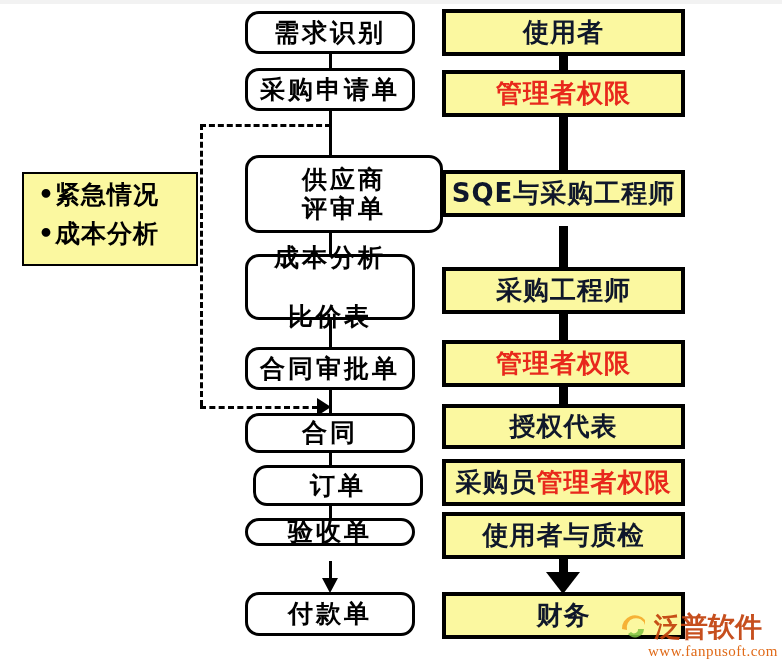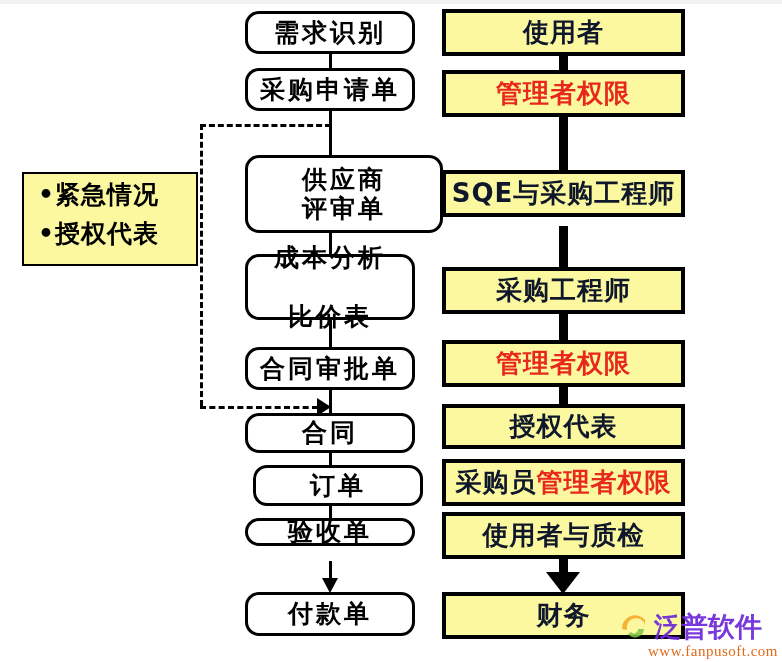--- a/index.html
+++ b/index.html
@@ -143,21 +143,21 @@
   }
   .wm-row { display: flex; align-items: center; }
   .wm-mark {
     width: 34px; height: 34px;
     margin-right: 2px;
     position: relative;
   }
   .wm-text {
     font-size: 27px;
     font-weight: bold;
-    color: #6d28d9;
+    color: #c2410c;
     letter-spacing: 0px;
     opacity: 0.92;
   }
   .wm-url {
     font-size: 15px;
     color: #e06a18;
     letter-spacing: 0.5px;
     margin-top: -2px;
     margin-left: 30px;
     font-family: "Liberation Serif", serif;
@@ -196,21 +196,21 @@
   <div class="v-thick" style="left:559px; top:55px; height:16px;"></div>
   <div class="v-thick" style="left:559px; top:116px; height:55px;"></div>
   <div class="v-thick" style="left:559px; top:226px; height:41px;"></div>
   <div class="v-thick" style="left:559px; top:314px; height:26px;"></div>
   <div class="v-thick" style="left:559px; top:387px; height:18px;"></div>
   <div class="v-thick" style="left:559px; top:559px; height:25px;"></div>
   <div class="arrow-thick-head" style="left:546px; top:572px;"></div>
 
   <div class="note-box" style="left:22px; top:172px; width:176px; height:94px;">
     <span class="note-line">•紧急情况</span>
-    <span class="note-line">•授权代表</span>
+    <span class="note-line">•成本分析</span>
   </div>
 
   <div class="doc-box" style="left:245px; top:11px; width:170px; height:43px;">
     <span class="ln">需求识别</span>
   </div>
 
   <div class="doc-box" style="left:245px; top:68px; width:170px; height:43px;">
     <span class="ln">采购申请单</span>
   </div>
 

